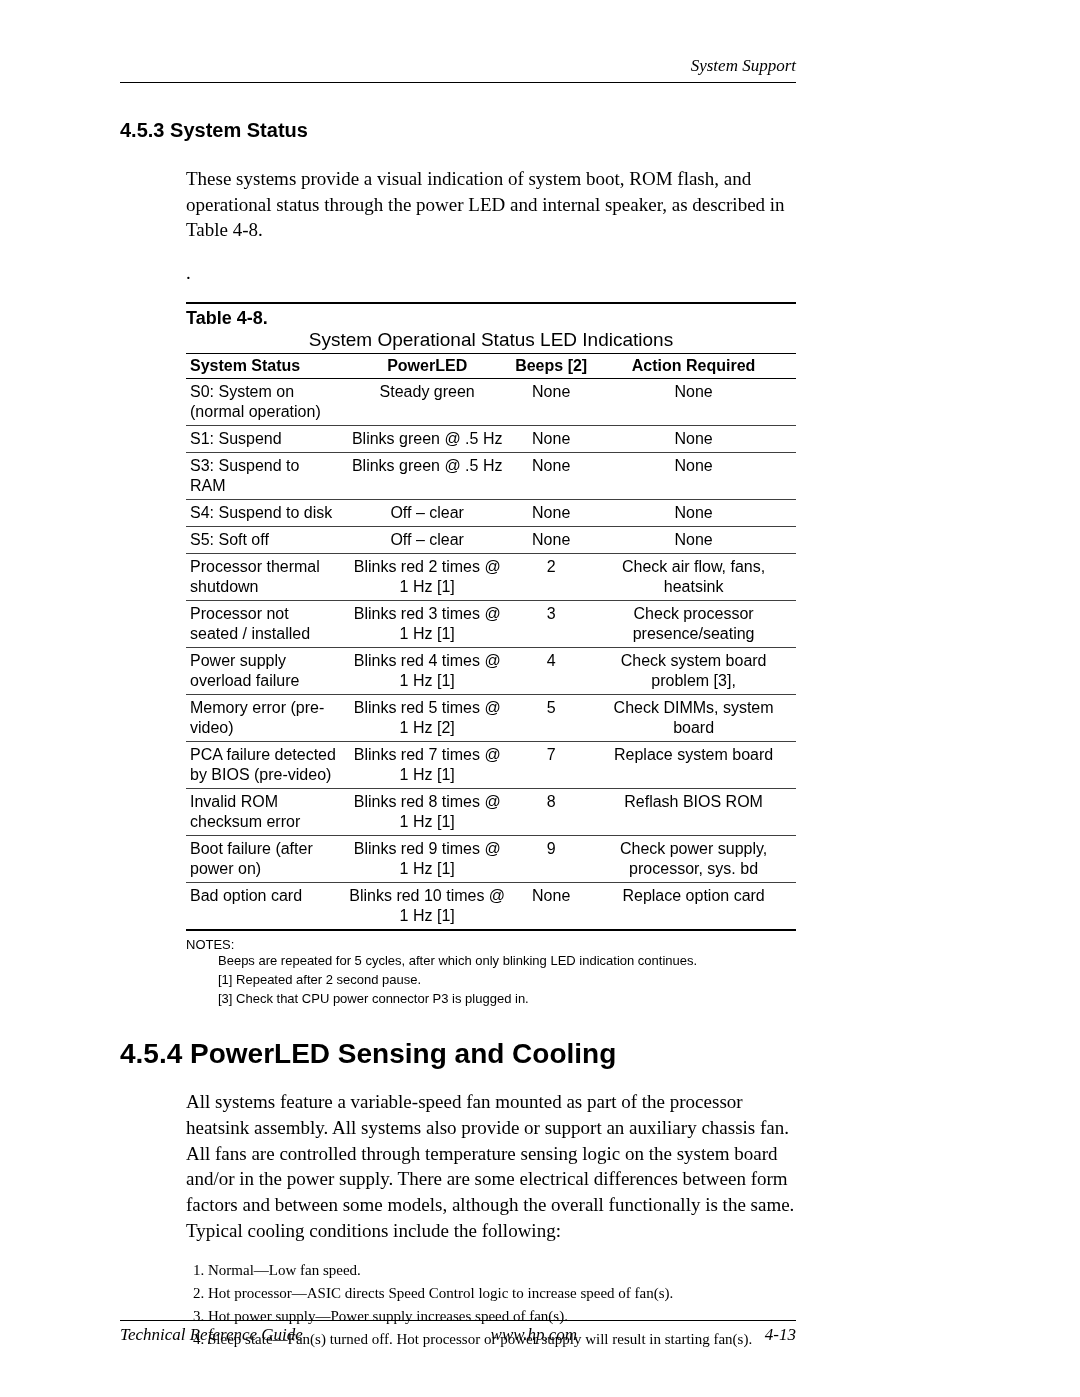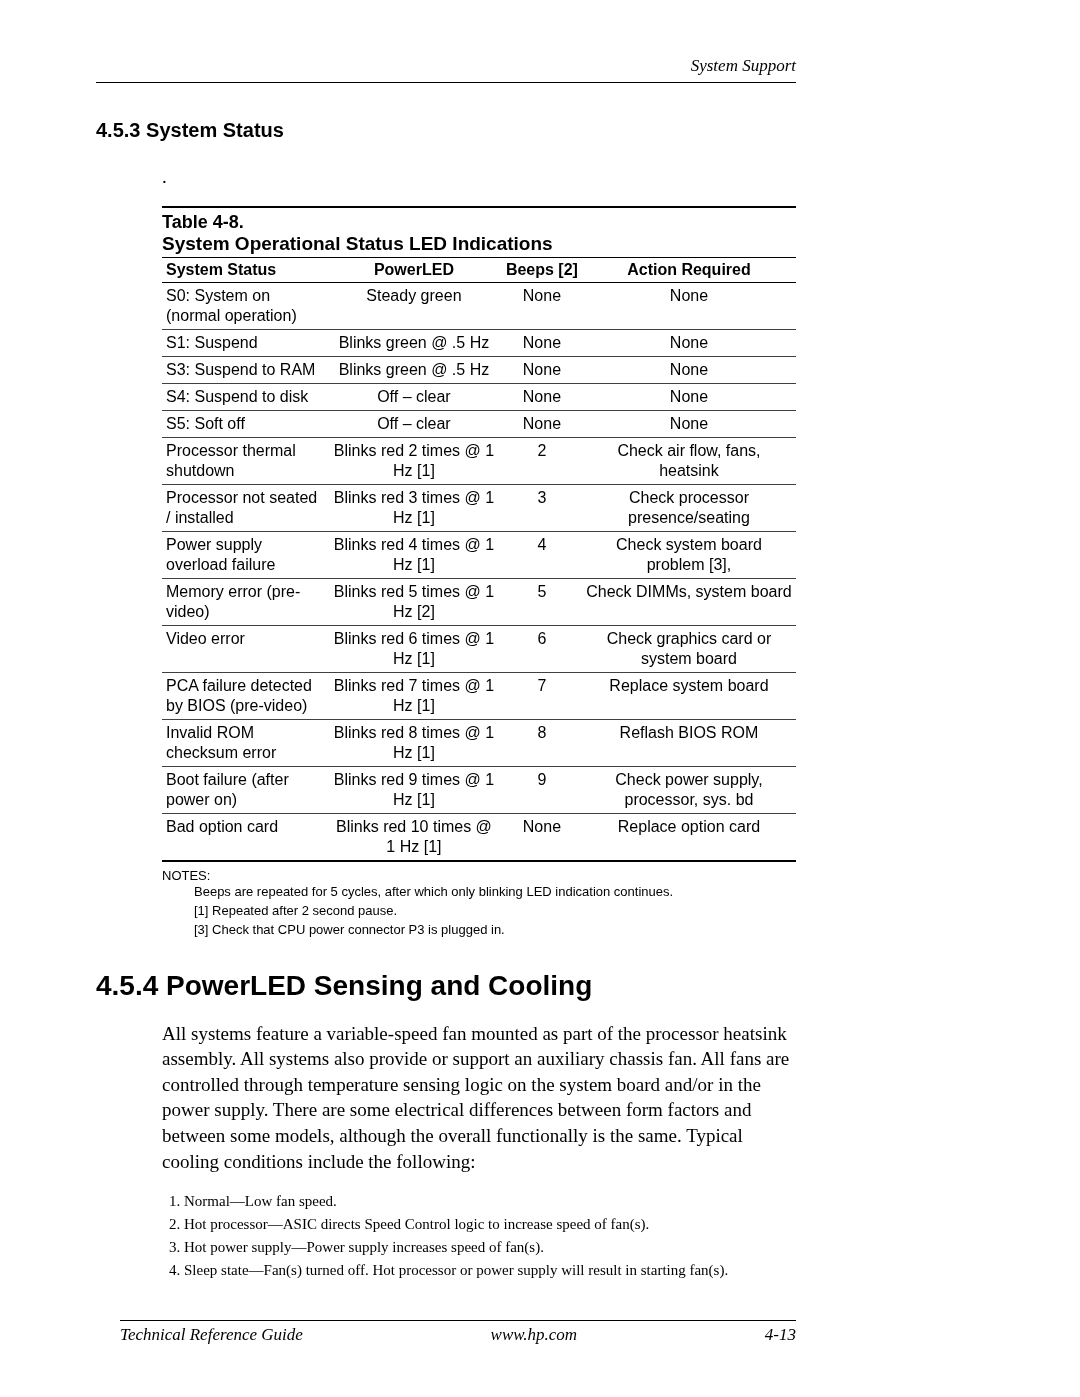--- a/index.html
+++ b/index.html
@@ -7,21 +7,21 @@
     background: #fff;
     margin: 0;
     font-family: "Times New Roman", Times, serif;
     color: #000;
   }
   .page {
     width: 916px;
     height: 1397px;
     position: relative;
     box-sizing: border-box;
-    padding: 56px 120px 0 96px;
+    padding: 56px 120px 0 120px;
   }
   .header-right {
     text-align: right;
     font-style: italic;
     font-size: 17px;
     margin-bottom: 6px;
   }
   .top-rule {
     border: none;
     border-top: 1.5px solid #000;
@@ -42,22 +42,22 @@
   .tbl-caption-rule { border: none; border-top: 2px solid #000; margin: 0; }
   .tbl-caption {
     font-family: Arial, Helvetica, sans-serif;
     font-weight: bold;
     text-align: left;
     font-size: 18px;
     padding-top: 4px;
   }
   .tbl-title {
     font-family: Arial, Helvetica, sans-serif;
-    font-weight: bold;
-    text-align: left;
+    font-weight: normal;
+    text-align: center;
     font-size: 19px;
     padding-bottom: 2px;
     border-bottom: 1.5px solid #000;
   }
   table.led {
     width: 100%;
     border-collapse: collapse;
     font-family: Arial, Helvetica, sans-serif;
     font-size: 16px;
   }
@@ -124,20 +124,21 @@
 
   <div class="header-right">System Support</div>
   <hr class="top-rule">
 
   <h2 class="section-heading">
     <span>4.5.3</span>
     <span>System Status</span>
   </h2>
 
   <div class="indent-block">
+    <p class="body-text">These systems provide a visual indication of system boot, ROM flash, and operational status through the power LED and internal speaker, as described in Table 4-8.</p>
     <div class="dot">.</div>
 
     <div class="tbl-wrap">
       <hr class="tbl-caption-rule">
       <div class="tbl-caption">Table 4-8.</div>
       <div class="tbl-title">System Operational Status LED Indications</div>
 
       <table class="led">
         <colgroup>
           <col class="col-status">
@@ -202,26 +203,20 @@
               <td class="c3">4</td>
               <td class="c4">Check system board problem [3],</td>
             </tr>
             <tr>
               <td>Memory error (pre-video)</td>
               <td class="c2">Blinks red 5 times @ 1 Hz [2]</td>
               <td class="c3">5</td>
               <td class="c4">Check DIMMs, system board</td>
             </tr>
             <tr>
-              <td>Video error</td>
-              <td class="c2">Blinks red 6 times @ 1 Hz [1]</td>
-              <td class="c3">6</td>
-              <td class="c4">Check graphics card or system board</td>
-            </tr>
-            <tr>
               <td>PCA failure detected by BIOS (pre-video)</td>
               <td class="c2">Blinks red 7 times @ 1 Hz [1]</td>
               <td class="c3">7</td>
               <td class="c4">Replace system board</td>
             </tr>
             <tr>
               <td>Invalid ROM checksum error</td>
               <td class="c2">Blinks red 8 times @ 1 Hz [1]</td>
               <td class="c3">8</td>
               <td class="c4">Reflash BIOS ROM</td>

